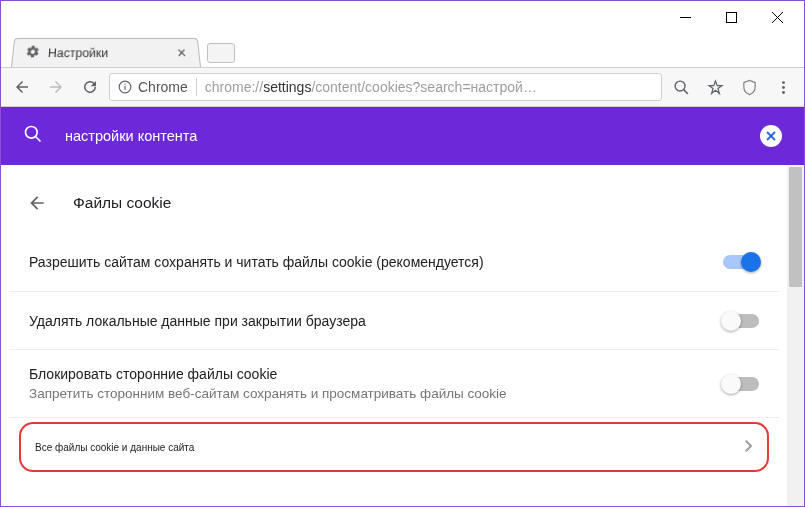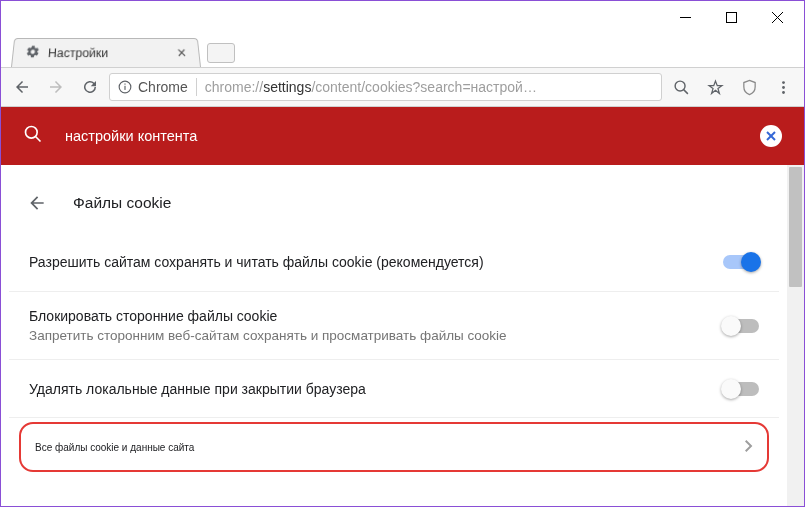--- a/index.html
+++ b/index.html
@@ -23,21 +23,21 @@
   .nav-btn.disabled { color: #bdbdbd; }
   .omnibox { flex: 1; height: 28px; border: 1px solid #d0d0d0; border-radius: 3px; background: #fff; display: flex; align-items: center; padding: 0 8px; font-size: 14px; overflow: hidden; }
   .omnibox .secure { display: flex; align-items: center; color: #5f6368; margin-right: 6px; }
   .omnibox .secure-txt { color: #555; font-size: 14px; }
   .omnibox .divider { width: 1px; height: 18px; background: #d0d0d0; margin: 0 8px; }
   .omnibox .url { color: #9e9e9e; white-space: nowrap; overflow: hidden; text-overflow: ellipsis; }
   .omnibox .url .dark { color: #333; }
   .tool-icon { width: 30px; height: 30px; display: flex; align-items: center; justify-content: center; color: #5f6368; }
 
   
-  .search-bar { height: 58px; background: #b91c1c; display: flex; align-items: center; padding: 0 22px; color: #fff; }
+  .search-bar { height: 58px; background: #6d28d9; display: flex; align-items: center; padding: 0 22px; color: #fff; }
   .search-bar .mag { margin-right: 22px; }
   .search-bar .query { flex: 1; font-size: 14.5px; }
   .clear-btn { width: 22px; height: 22px; background: #fff; border-radius: 50%; display: flex; align-items: center; justify-content: center; cursor: pointer; }
   .clear-btn svg { width: 10px; height: 10px; }
 
   
   .content-wrap { display: flex; height: calc(507px - 32px - 34px - 40px - 58px); }
   .content { flex: 1; overflow-y: auto; padding: 0 8px 0 8px; }
   .scrollbar { width: 17px; background: #f1f1f1; position: relative; }
   .scroll-thumb { position: absolute; top: 2px; left: 2px; right: 2px; height: 120px; background: #c1c1c1; border-radius: 1px; }
@@ -189,31 +189,31 @@
       <div class="setting-text">
         <div class="setting-label">Разрешить сайтам сохранять и читать файлы cookie (рекомендуется)</div>
       </div>
       <div class="toggle on">
           <div class="knob"></div>
         </div>
     </div>
 
     <div class="setting-row">
       <div class="setting-text">
-        <div class="setting-label">Блокировать сторонние файлы cookie</div>
-        <div class="setting-sub">Запретить сторонним веб-сайтам сохранять и просматривать файлы cookie</div>
+        <div class="setting-label">Удалять локальные данные при закрытии браузера</div>
       </div>
       <div class="toggle off">
           <div class="knob"></div>
         </div>
     </div>
 
     <div class="setting-row">
       <div class="setting-text">
-        <div class="setting-label">Удалять локальные данные при закрытии браузера</div>
+        <div class="setting-label">Блокировать сторонние файлы cookie</div>
+        <div class="setting-sub">Запретить сторонним веб-сайтам сохранять и просматривать файлы cookie</div>
       </div>
       <div class="toggle off">
           <div class="knob"></div>
         </div>
     </div>
 
     <div class="highlight-wrap">
       <div class="highlight-row">
         <span class="label">Все файлы cookie и данные сайта</span>
         <span class="chevron">

